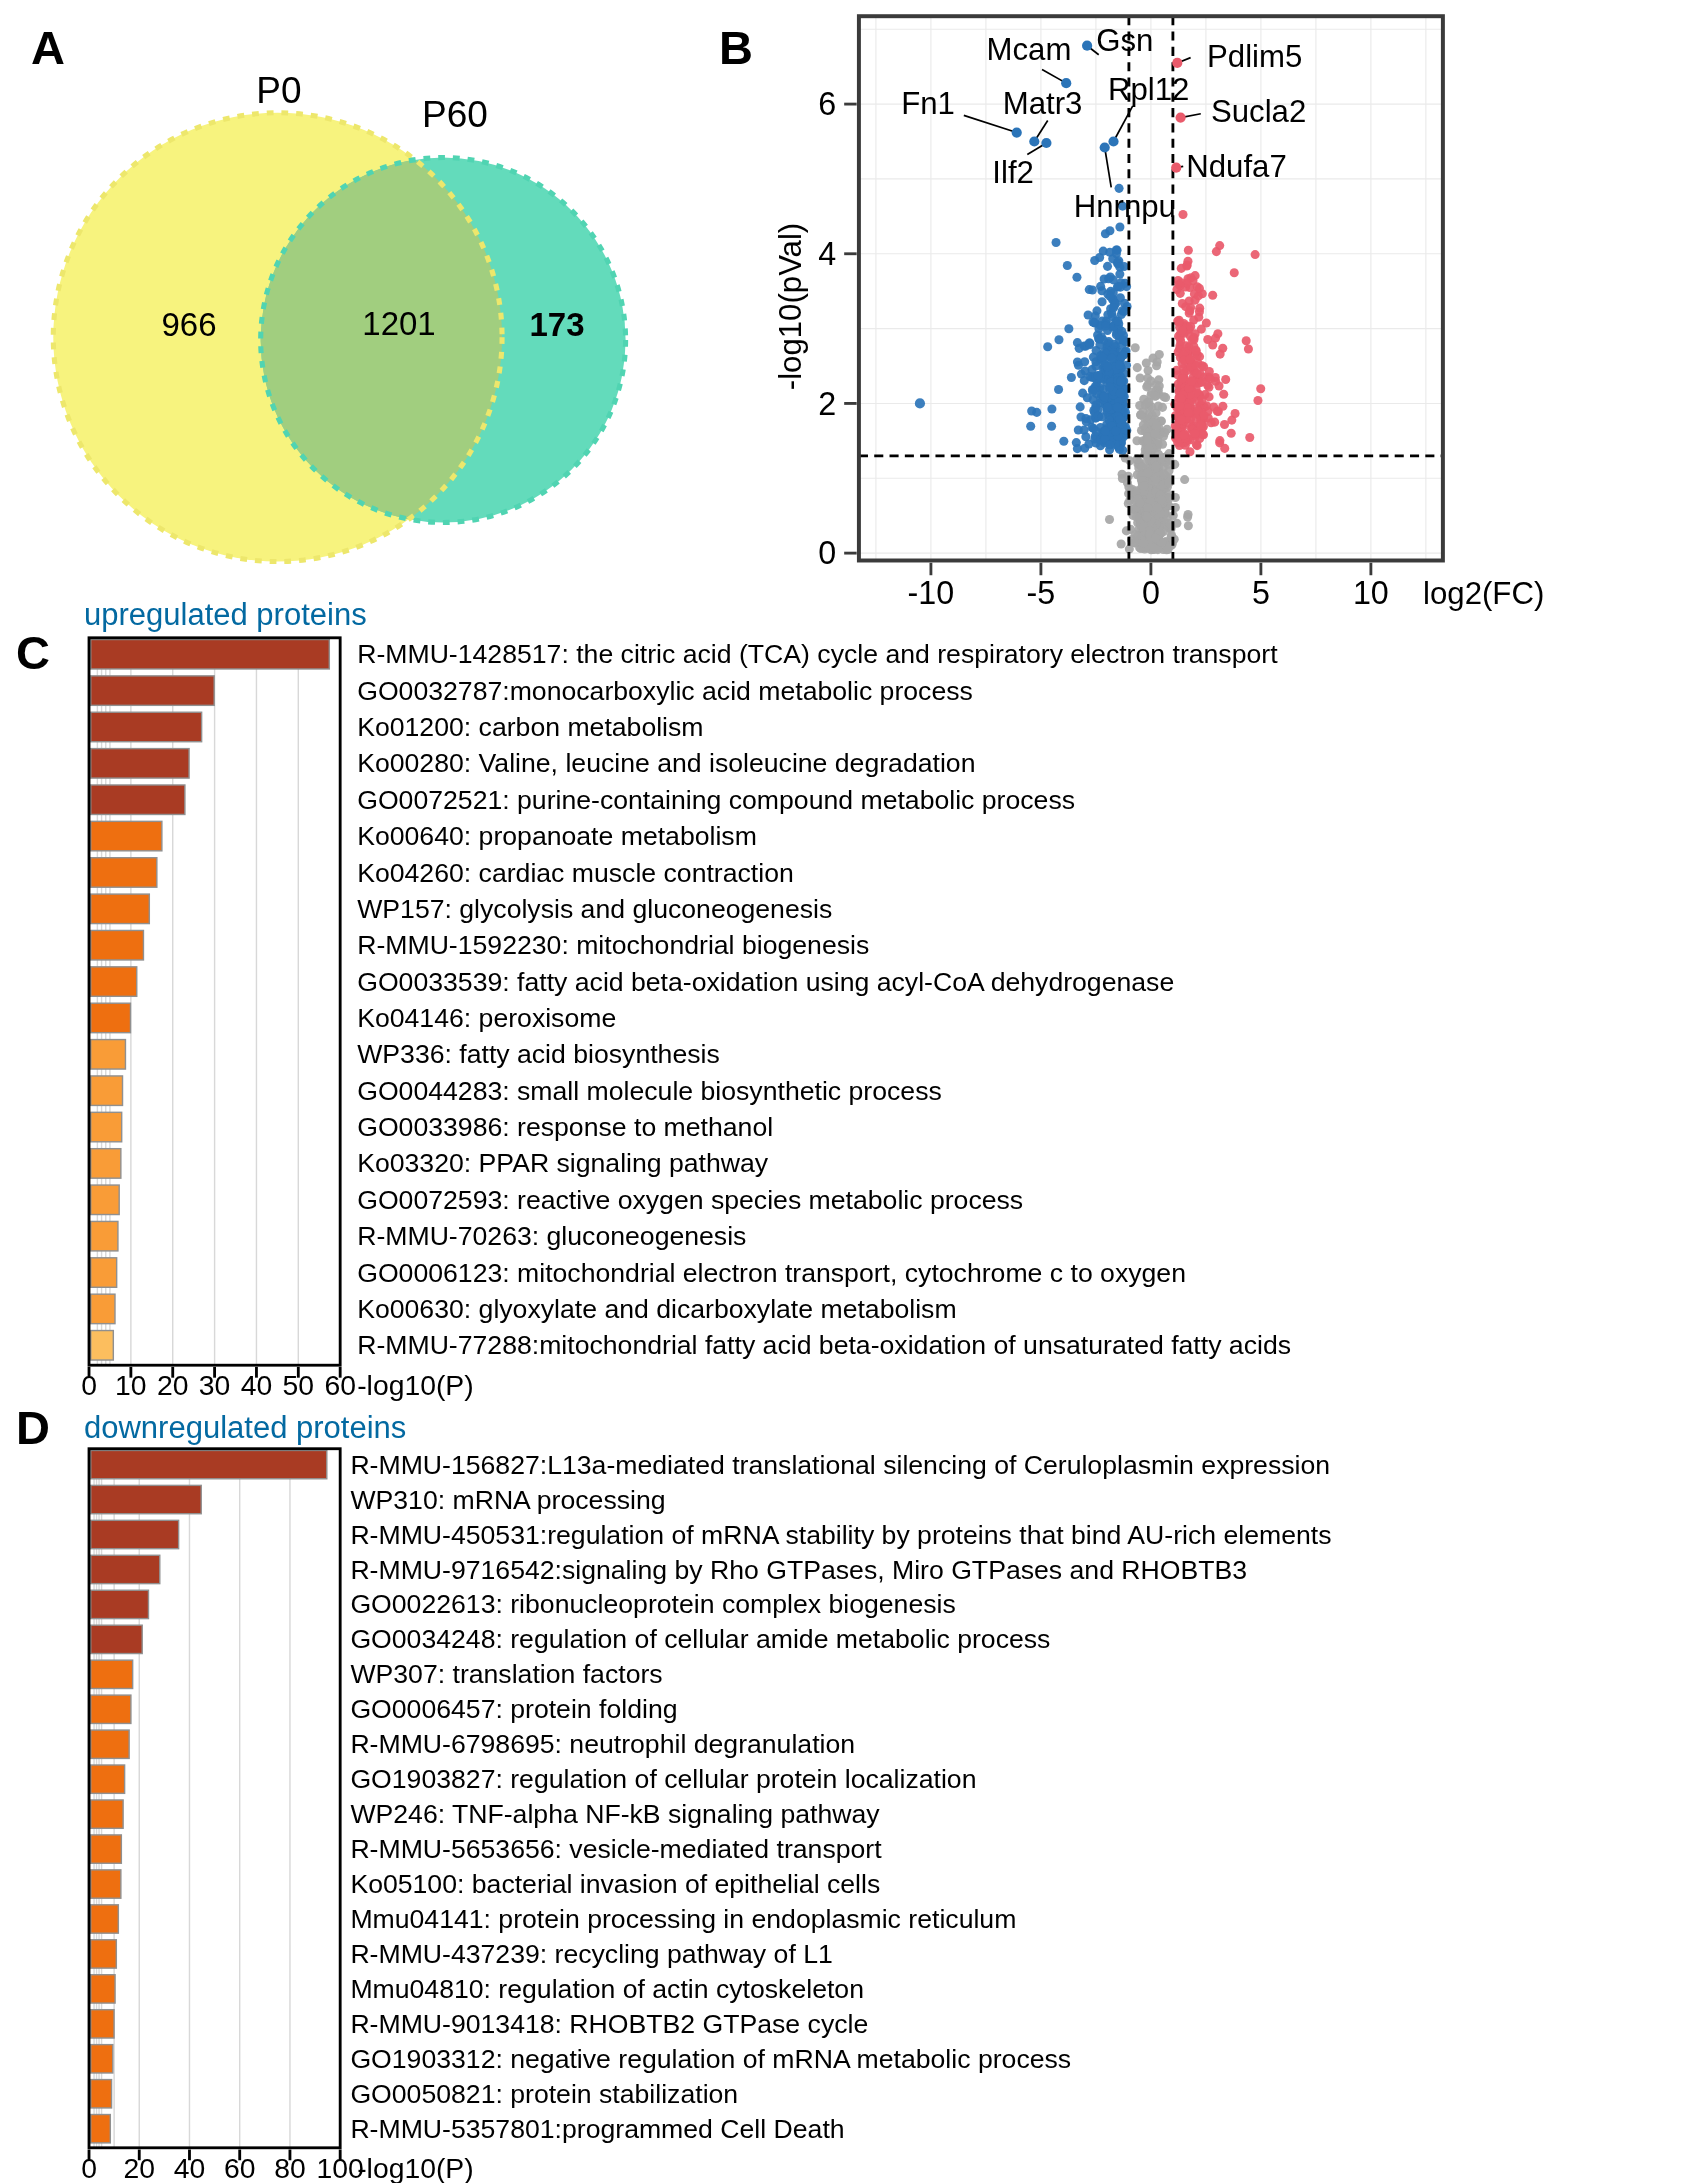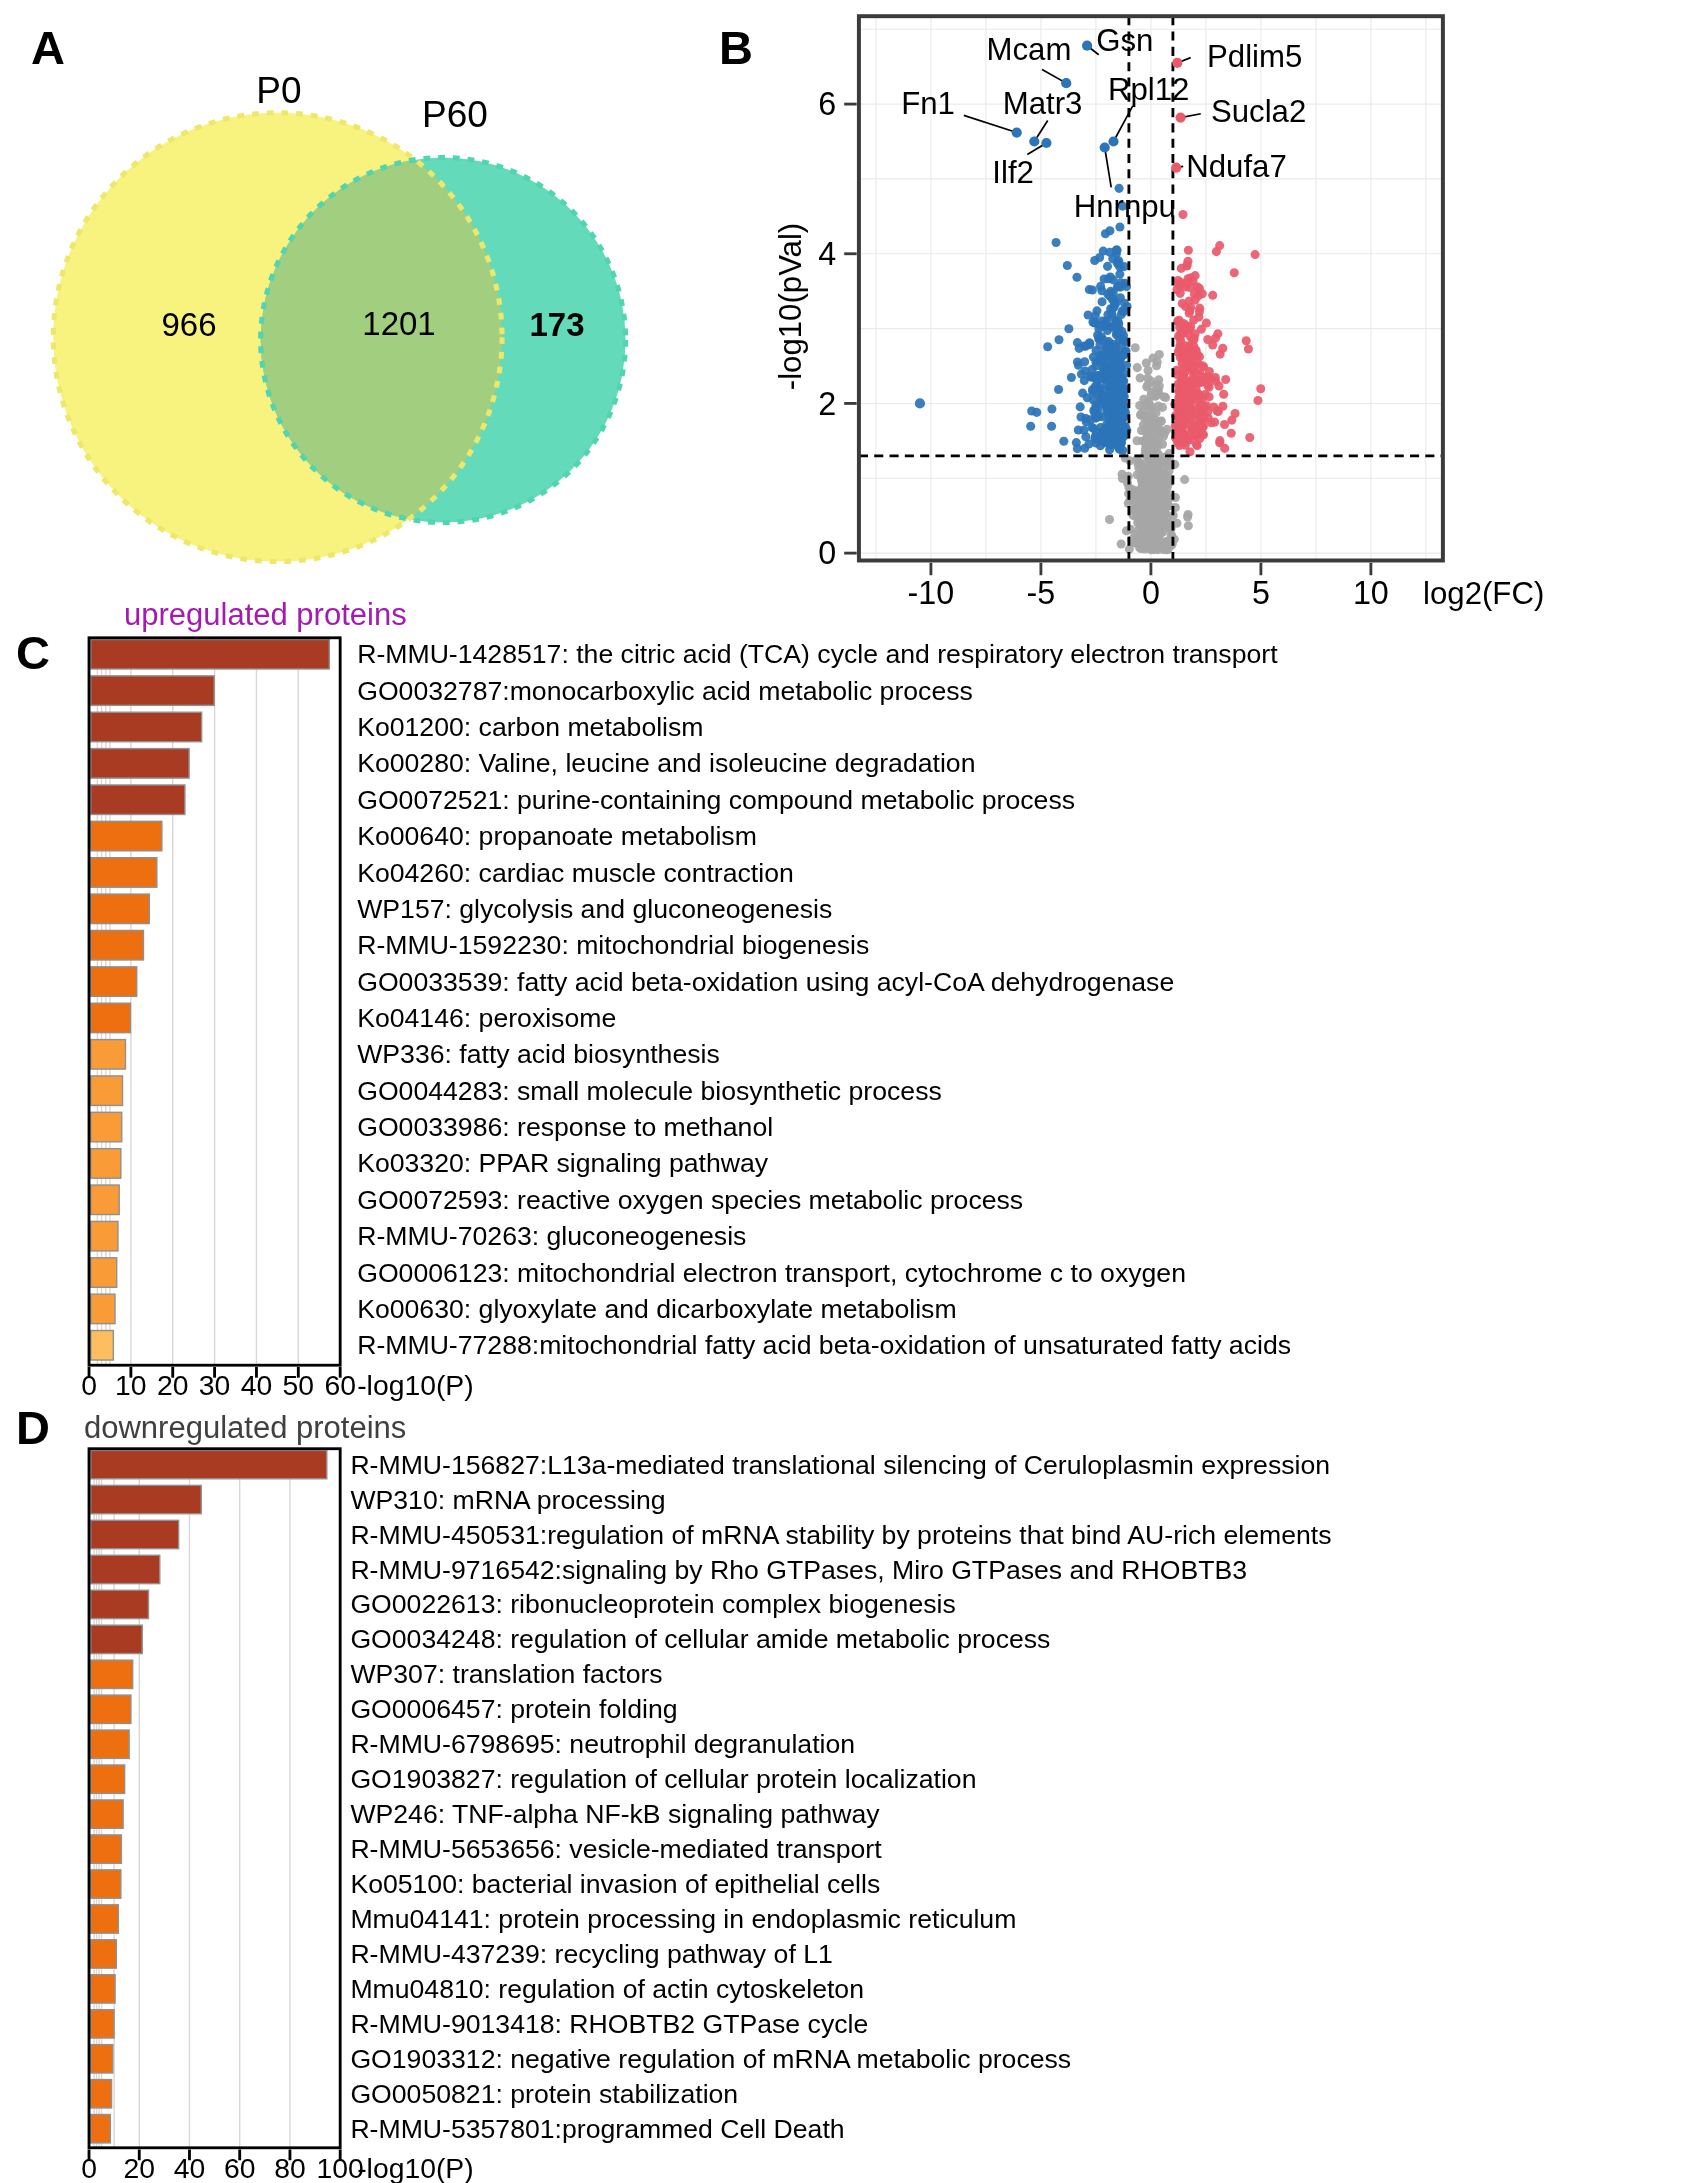--- a/index.html
+++ b/index.html
@@ -1376,21 +1376,21 @@
       <line x1="129" y1="701" x2="151" y2="701" stroke="#3B3B3B" stroke-width="5"></line>
       <text x="115" y="721" font-size="57" text-anchor="end" fill="#000">2</text>
       <line x1="129" y1="437" x2="151" y2="437" stroke="#3B3B3B" stroke-width="5"></line>
       <text x="115" y="457" font-size="57" text-anchor="end" fill="#000">4</text>
       <line x1="129" y1="173" x2="151" y2="173" stroke="#3B3B3B" stroke-width="5"></line>
       <text x="115" y="193" font-size="57" text-anchor="end" fill="#000">6</text>
       <text x="1150" y="1055" font-size="55" text-anchor="start" fill="#000">log2(FC)</text>
       <text x="0" y="0" font-size="55" text-anchor="middle" fill="#000" transform="translate(52,530) rotate(-90)">-log10(pVal)</text>
     </svg>
 
-  <div class="bar-title" style="left: 84px; top: 599px; color: #a21caf; margin-left: 40px;">upregulated proteins</div>
+  <div class="bar-title" style="left: 84px; top: 599px; color: #0369a1;">upregulated proteins</div>
   <svg id="chartC" style="left:0px;top:632px;" width="1706" height="794" viewBox="0 0 3009 1400">
       <line x1="171.766" y1="10" x2="171.766" y2="1293" stroke="#D8D8D8" stroke-width="2.5"></line>
       <line x1="179.149" y1="10" x2="179.149" y2="1293" stroke="#D8D8D8" stroke-width="2.5"></line>
       <line x1="186.532" y1="10" x2="186.532" y2="1293" stroke="#D8D8D8" stroke-width="2.5"></line>
       <line x1="193.915" y1="10" x2="193.915" y2="1293" stroke="#D8D8D8" stroke-width="2.5"></line>
       <line x1="230.82999999999998" y1="10" x2="230.82999999999998" y2="1293" stroke="#D8D8D8" stroke-width="2.5"></line>
       <line x1="304.65999999999997" y1="10" x2="304.65999999999997" y2="1293" stroke="#D8D8D8" stroke-width="2.5"></line>
       <line x1="378.49" y1="10" x2="378.49" y2="1293" stroke="#D8D8D8" stroke-width="2.5"></line>
       <line x1="452.32" y1="10" x2="452.32" y2="1293" stroke="#D8D8D8" stroke-width="2.5"></line>
       <line x1="526.15" y1="10" x2="526.15" y2="1293" stroke="#D8D8D8" stroke-width="2.5"></line>
@@ -1445,21 +1445,21 @@
       <text x="378.49" y="1345" font-size="50" text-anchor="middle" fill="#000">30</text>
       <line x1="452.32" y1="1296" x2="452.32" y2="1315" stroke="#000" stroke-width="5"></line>
       <text x="452.32" y="1345" font-size="50" text-anchor="middle" fill="#000">40</text>
       <line x1="526.15" y1="1296" x2="526.15" y2="1315" stroke="#000" stroke-width="5"></line>
       <text x="526.15" y="1345" font-size="50" text-anchor="middle" fill="#000">50</text>
       <line x1="599.98" y1="1296" x2="599.98" y2="1315" stroke="#000" stroke-width="5"></line>
       <text x="599.98" y="1345" font-size="50" text-anchor="middle" fill="#000">60</text>
       <text x="629.98" y="1345" font-size="50" text-anchor="start" fill="#000">-log10(P)</text>
     </svg>
 
-  <div class="bar-title" style="left: 84px; top: 1412px; color: #404040;">downregulated proteins</div>
+  <div class="bar-title" style="left: 84px; top: 1412px; color: #0369a1;">downregulated proteins</div>
   <svg id="chartD" style="left:0px;top:1443px;" width="1706" height="740" viewBox="0 0 3009 1305">
       <line x1="165.86" y1="10" x2="165.86" y2="1243" stroke="#D8D8D8" stroke-width="2.5"></line>
       <line x1="170.29" y1="10" x2="170.29" y2="1243" stroke="#D8D8D8" stroke-width="2.5"></line>
       <line x1="174.72" y1="10" x2="174.72" y2="1243" stroke="#D8D8D8" stroke-width="2.5"></line>
       <line x1="179.15" y1="10" x2="179.15" y2="1243" stroke="#D8D8D8" stroke-width="2.5"></line>
       <line x1="201.3" y1="10" x2="201.3" y2="1243" stroke="#D8D8D8" stroke-width="2.5"></line>
       <line x1="245.6" y1="10" x2="245.6" y2="1243" stroke="#D8D8D8" stroke-width="2.5"></line>
       <line x1="334.2" y1="10" x2="334.2" y2="1243" stroke="#D8D8D8" stroke-width="2.5"></line>
       <line x1="422.79999999999995" y1="10" x2="422.79999999999995" y2="1243" stroke="#D8D8D8" stroke-width="2.5"></line>
       <line x1="511.4" y1="10" x2="511.4" y2="1243" stroke="#D8D8D8" stroke-width="2.5"></line>

